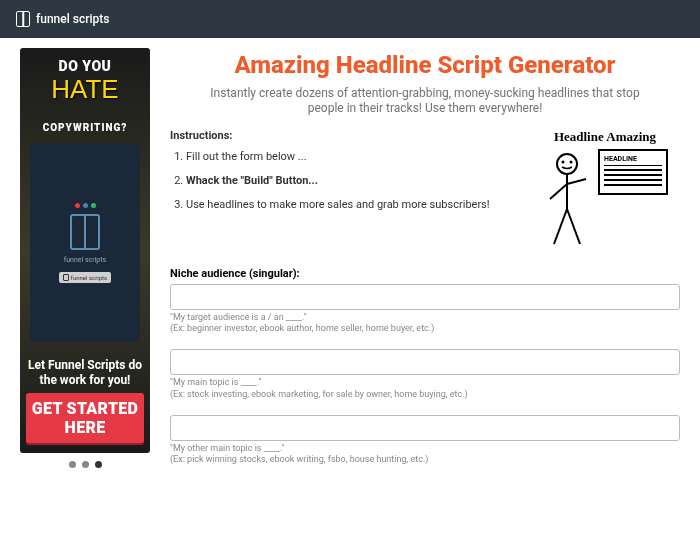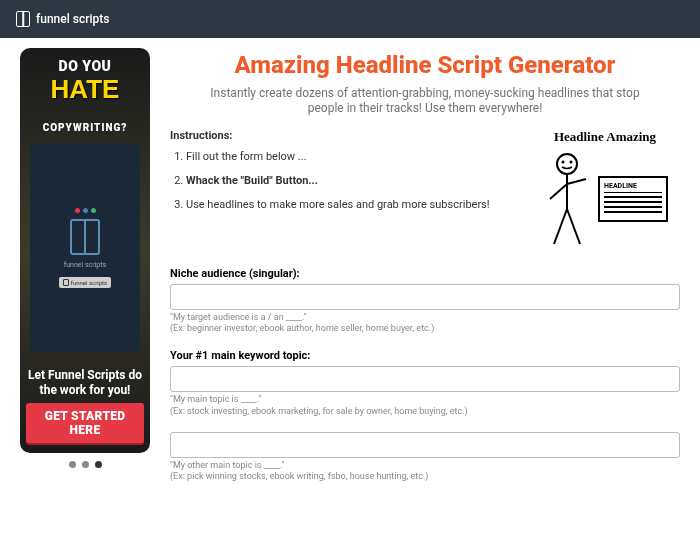--- a/index.html
+++ b/index.html
@@ -3,48 +3,48 @@
 <meta charset="utf-8">
 <style>
 *{box-sizing:border-box;margin:0;padding:0}
 body{font-family:-apple-system,BlinkMacSystemFont,"Segoe UI",Roboto,sans-serif;background:#fff;width:700px;height:560px;overflow:hidden}
 .header{background:#2e3842;height:38px;display:flex;align-items:center;padding:0 16px}
 .logo{display:flex;align-items:center;gap:6px;color:#fff;font-size:12px;font-weight:500}
 .logo-icon{width:14px;height:16px;border:1.5px solid #fff;border-radius:2px;position:relative}
 .logo-icon::before{content:'';position:absolute;left:50%;top:0;bottom:0;width:1.5px;background:#fff;transform:translateX(-50%)}
 .main{display:flex;padding:10px 20px;gap:20px}
 .sidebar{width:130px;flex-shrink:0}
-.ad{background:linear-gradient(180deg,#1a1a1a 0%,#3a3a2a 50%,#1a1a1a 100%);border-radius:10px;padding:10px 6px;text-align:center;color:#fff;height:405px;display:flex;flex-direction:column}
+.ad{background:linear-gradient(180deg,#1a1a1a 0%,#3a3a2a 50%,#1a1a1a 100%);border-radius:3px;padding:10px 6px;text-align:center;color:#fff;height:405px;display:flex;flex-direction:column}
 .ad-h1{font-size:14px;font-weight:900;letter-spacing:0.5px}
-.ad-hate{font-size:26px;font-weight:700;color:#ffd700;text-shadow:1px 1px 2px #000;font-family:Impact,sans-serif}
+.ad-hate{font-size:26px;font-weight:400;color:#ffd700;text-shadow:1px 1px 2px #000;font-family:Impact,sans-serif}
 .ad-h2{font-size:10px;font-weight:900;letter-spacing:1px;margin-top:17px}
 .ad-box{background:#1a2838;border-radius:4px;margin:10px 4px;padding:8px 4px;flex:1;display:flex;flex-direction:column;align-items:center;justify-content:center;gap:4px}
 .ad-box-dots{display:flex;gap:3px;margin-bottom:2px}
 .ad-box-dots span{width:5px;height:5px;border-radius:50%}
 .ad-box-icon{width:30px;height:36px;border:2px solid #5a8fb8;border-radius:3px;position:relative}
 .ad-box-icon::before{content:'';position:absolute;left:50%;top:0;bottom:0;width:2px;background:#5a8fb8;transform:translateX(-50%)}
 .ad-box-label{font-size:7px;color:#9ab;margin-top:2px}
 .ad-box-tag{background:#d0d0d0;color:#333;font-size:6px;padding:2px 4px;border-radius:2px;margin-top:4px;display:flex;align-items:center;gap:2px}
 .ad-box-tag-icon{width:6px;height:7px;border:1px solid #333;border-radius:1px;position:relative}
 .ad-sub{font-size:12px;font-weight:700;line-height:1.2;margin:6px 0}
-.ad-cta{background:#e63946;color:#fff;font-size:12px;font-weight:900;padding:6px 4px;border-radius:3px;letter-spacing:0.3px;box-shadow:0 2px 0 #a02030}
+.ad-cta{background:#e63946;color:#fff;font-size:16px;font-weight:900;padding:6px 4px;border-radius:3px;letter-spacing:0.3px;box-shadow:0 2px 0 #a02030}
 .dots{display:flex;gap:6px;justify-content:center;margin-top:8px}
 .dots span{width:7px;height:7px;border-radius:50%;background:#888}
 .dots span.active{background:#333}
 .content{flex:1;padding-top:4px}
 .title{color:#f15a29;font-size:24px;font-weight:800;text-align:center;line-height:1.15}
 .subtitle{color:#737373;font-size:12px;text-align:center;margin:6px 30px 12px;line-height:1.3}
 .intro{display:flex;gap:12px;margin-bottom:18px}
 .instructions{flex:1;font-size:11px;color:#333}
 .instructions h4{font-size:11px;font-weight:700;margin-bottom:8px}
 .instructions ol{padding-left:16px}
 .instructions li{margin-bottom:10px;line-height:1.3}
 .illustration{width:150px;flex-shrink:0}
 .ill-title{font-family:"Comic Sans MS",cursive;font-size:13px;font-weight:700;text-align:center;margin-bottom:4px}
-.stick{display:flex;align-items:center;justify-content:center;gap:6px}
+.stick{display:flex;align-items:flex-start;justify-content:center;gap:6px}
 .stickman{width:50px;height:100px}
 .headline-box{border:2px solid #000;width:70px;padding:4px}
 .headline-box-title{font-size:7px;font-weight:700;border-bottom:1px solid #000;padding-bottom:2px;margin-bottom:3px}
 .headline-box .line{height:2px;background:#000;margin:3px 0}
 .form-group{margin-bottom:14px}
 .form-label{font-size:11px;font-weight:700;margin-bottom:4px;display:block}
 .form-input{width:100%;height:26px;border:1px solid #bbb;border-radius:3px;padding:0 6px;font-size:11px}
 .form-hint{font-size:9px;color:#888;margin-top:2px;line-height:1.3}
 </style>
 </head>
@@ -124,21 +124,20 @@
       </div>
     </div>
 
     <div class="form-group">
       <label class="form-label">Niche audience (singular):</label>
       <input class="form-input" style="">
       <div class="form-hint"><span>"My target audience is a / an ____."</span><br><span>(Ex: beginner investor, ebook author, home seller, home buyer, etc.)</span></div>
     </div>
 
     <div class="form-group">
-      <label class="form-label">Your #1 main keyword topic:</label>
       <input class="form-input" style="">
       <div class="form-hint"><span>"My main topic is ____."</span><br><span>(Ex: stock investing, ebook marketing, for sale by owner, home buying, etc.)</span></div>
     </div>
 
     <div class="form-group">
       <input class="form-input" style="">
       <div class="form-hint"><span>"My other main topic is ____."</span><br><span>(Ex: pick winning stocks, ebook writing, fsbo, house hunting, etc.)</span></div>
     </div>
   </div>
 </div>

